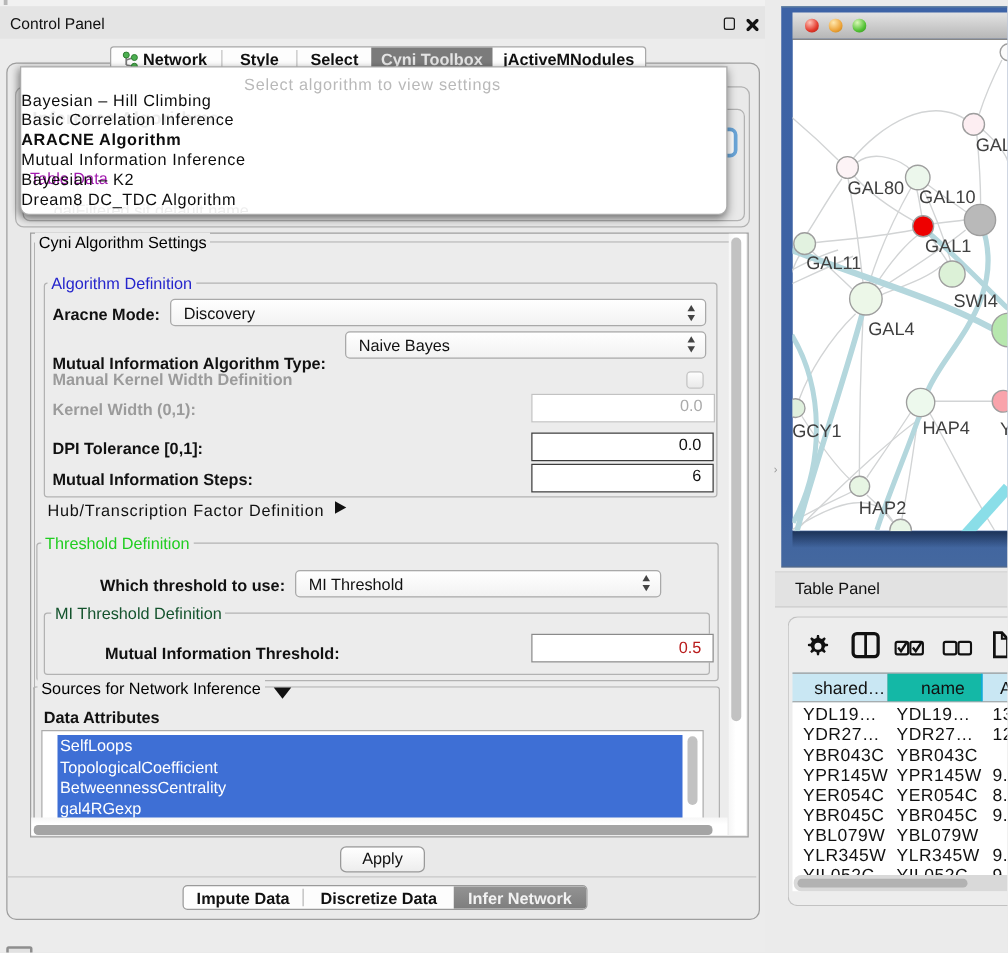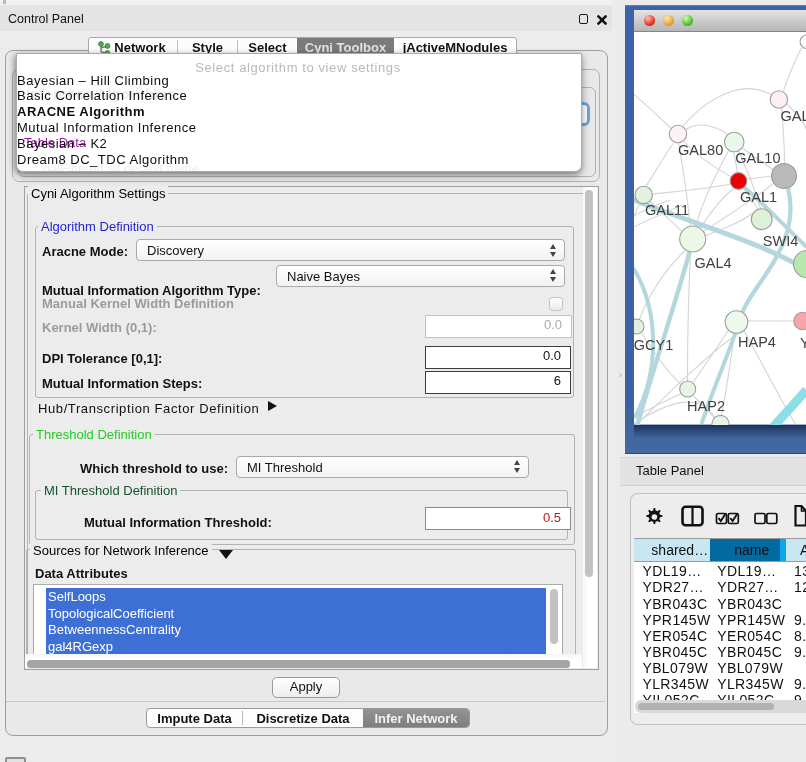--- a/index.html
+++ b/index.html
@@ -255,21 +255,21 @@
   <g fill="none" stroke="#111" stroke-width="1.9">
     <path d="M 74.5,14 l 2.3,3 l 4.5,-7"></path>
     <path d="M 86.3,14 l 2.3,3 l 4.5,-7"></path>
   </g>
   <path d="M 151.5,2 l 6,0 l 4.5,5 l 0,14.5 l -10.5,0 z" fill="none" stroke="#111" stroke-width="2.2"></path>
   <path d="M 157.5,2 l 0,5 l 4.5,0" fill="none" stroke="#111" stroke-width="1.6"></path>
 </svg>
 
 <div class="abs" style="left:634px;top:538px;width:172px;height:24px;border-top:1px solid #9a9a9a;border-bottom:1px solid #9a9a9a;background:#c9e7f3;font-size:14px;color:#111;box-sizing:border-box;">
   <div class="abs" style="left:0;top:0;width:75.5px;height:22px;text-align:center;line-height:22px;border-right:1px solid #9a9a9a;padding-left:16px;box-sizing:content-box;width:59.5px;">shared…</div>
-  <div class="abs" style="left:75.5px;top:0;width:76.5px;height:22px;text-align:center;line-height:22px;background:#0369a1;border-right:6px solid #0ea5e9;box-sizing:border-box;padding-left:14px;">name</div>
+  <div class="abs" style="left:75.5px;top:0;width:76.5px;height:22px;text-align:center;line-height:22px;background:#14b8a6;border-right:1px solid #0ea5e9;box-sizing:border-box;padding-left:14px;">name</div>
   <div class="abs" style="left:166px;top:0;height:22px;line-height:22px;">A</div>
 </div>
 
 <div class="abs" style="left:634px;top:562px;width:172px;height:151px;background:#fff;overflow:hidden;">
   <div class="abs" style="left:8.4px;top:1.2px;font-size:14px;color:#111;line-height:16.15px;letter-spacing:0.4px;white-space:pre;">YDL19…
 YDR27…
 YBR043C
 YPR145W
 YER054C
 YBR045C

